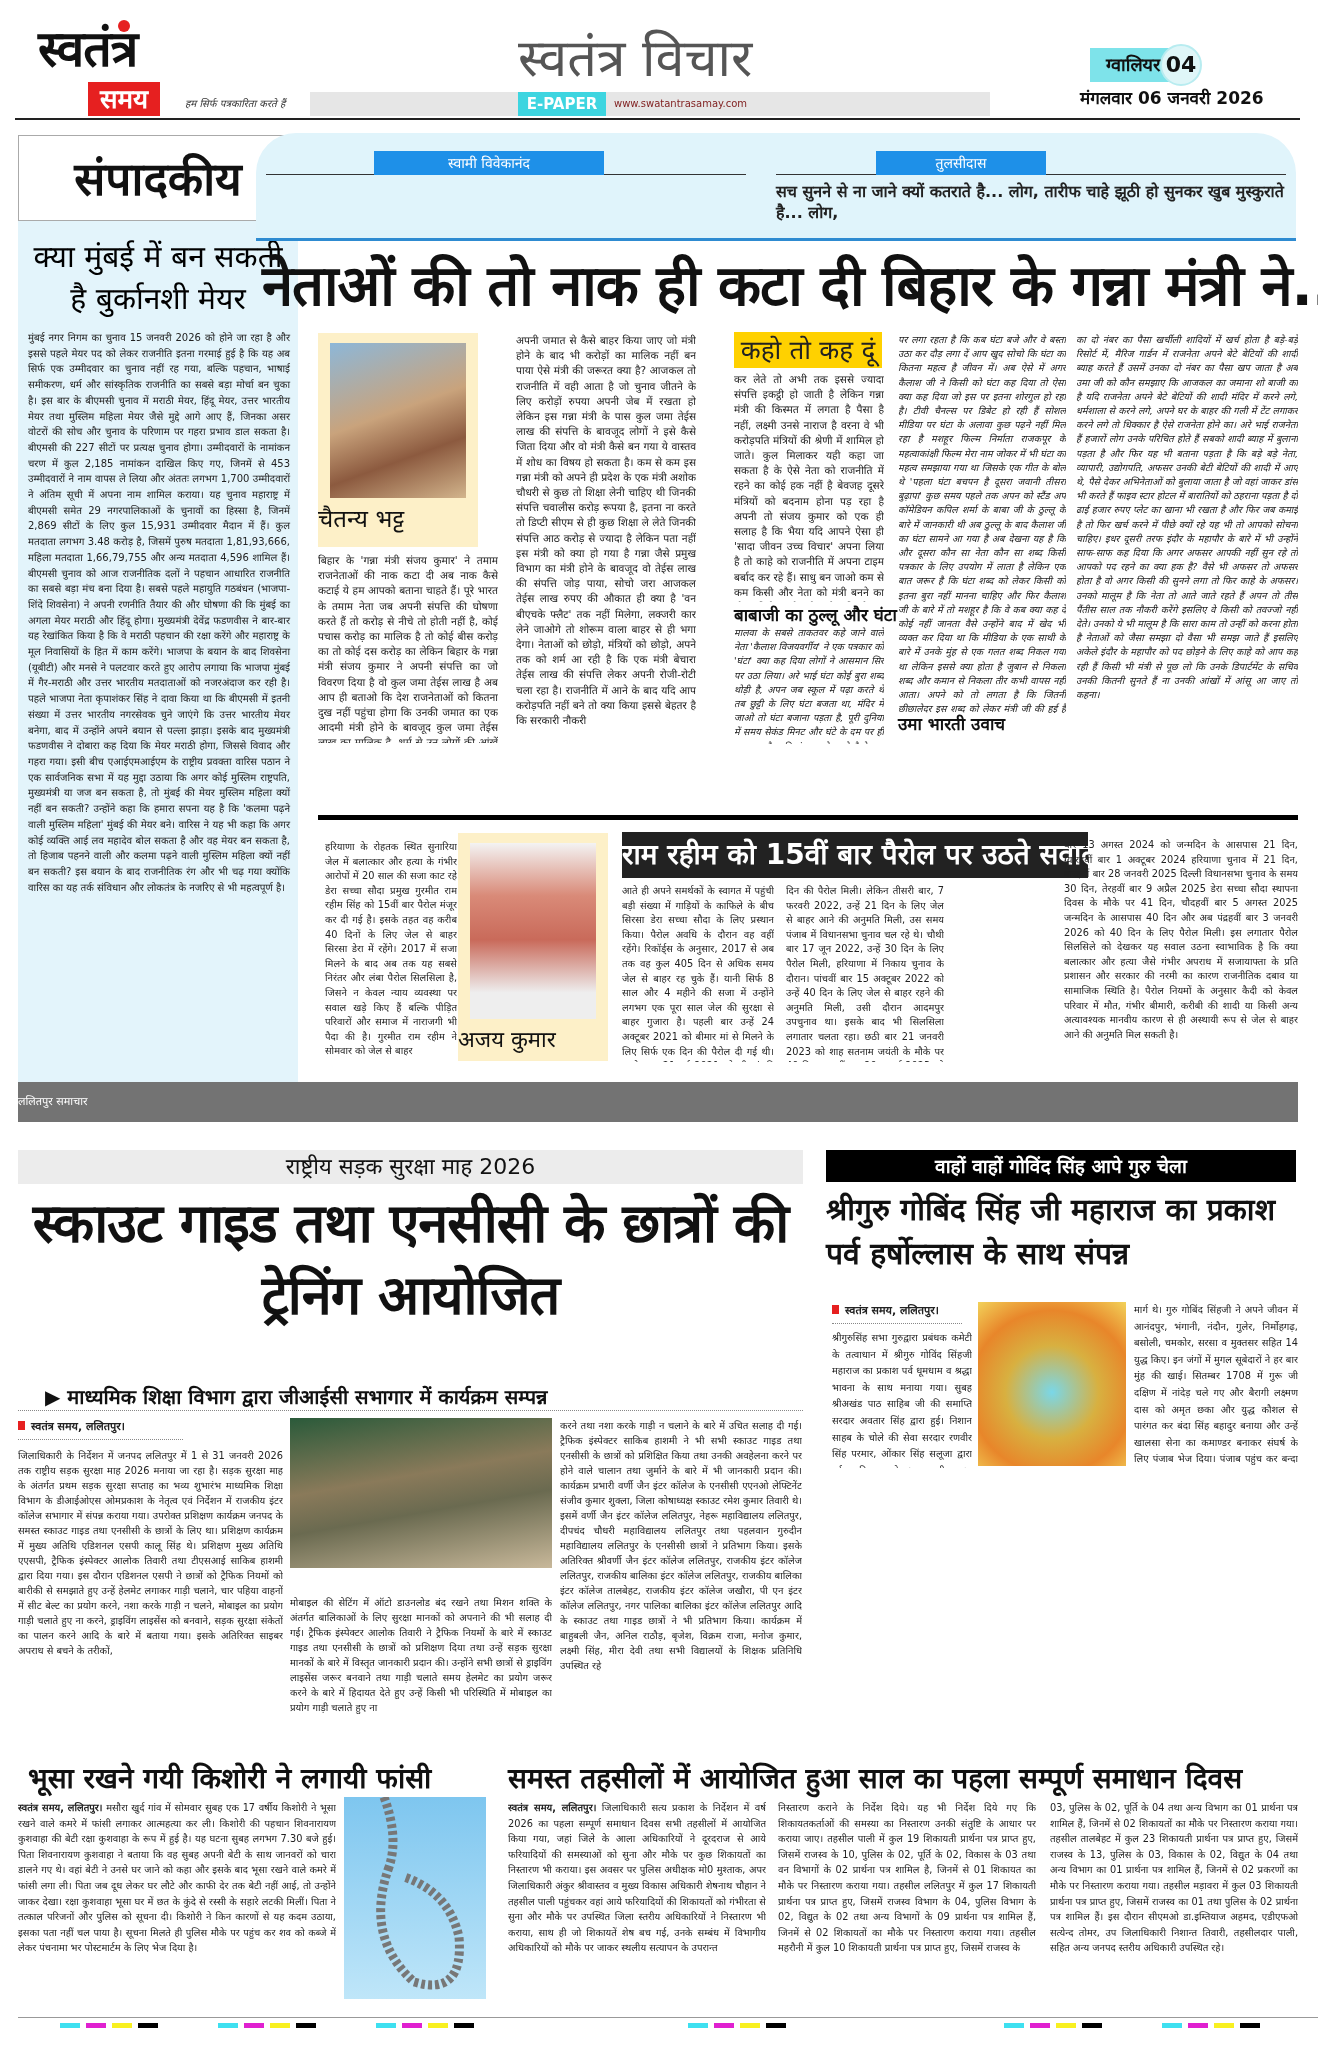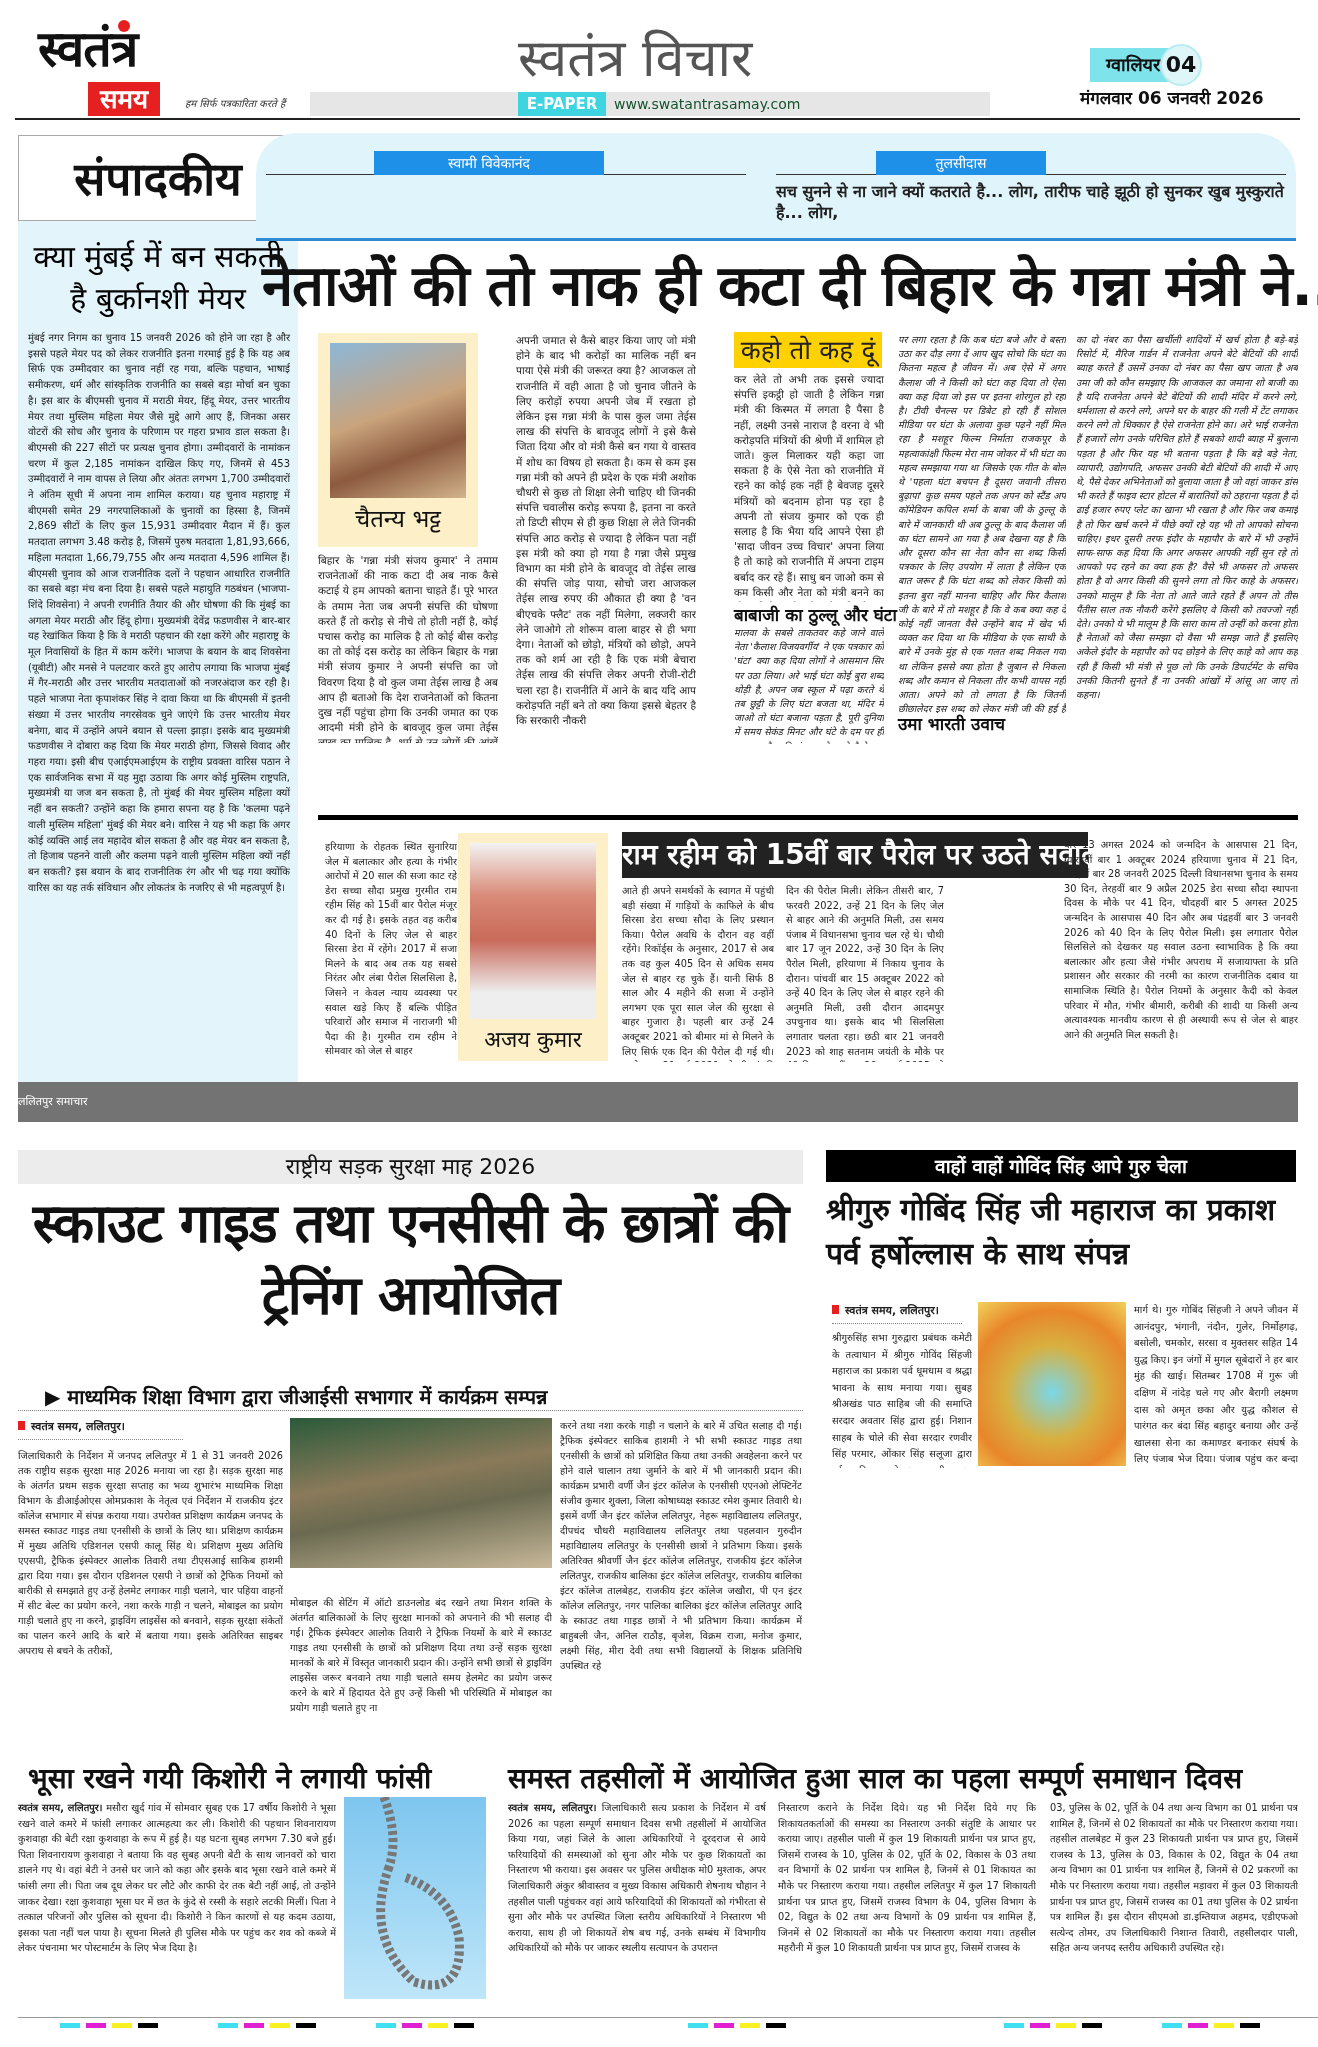--- a/index.html
+++ b/index.html
@@ -8,40 +8,40 @@
 .txt{font-size:10.5px;line-height:15.2px;text-align:justify;color:#222}
 .txt.it{font-style:italic;font-size:9.5px;line-height:14.2px}
 
 .logo-top{left:38px;top:22px;font-size:50px;font-weight:900;line-height:55px;letter-spacing:-1px;color:#111}
 .logo-dot{left:118px;top:20px;width:12px;height:12px;border-radius:50%;background:#e62020}
 .logo-samay{left:88px;top:82px;width:72px;height:34px;background:#e62020;color:#fff;font-size:26px;font-weight:900;text-align:center;line-height:34px}
 .tagline{left:185px;top:96px;font-size:10px;font-style:italic;color:#333}
 .mast-title{left:518px;top:28px;font-size:52px;color:#555;font-weight:500;line-height:60px}
 .mast-bar{left:310px;top:92px;width:680px;height:24px;background:#e6e6e6}
 .epaper{left:518px;top:92px;width:88px;height:24px;background:#3ed5e0;color:#fff;font-weight:bold;font-size:15px;line-height:24px;text-align:center}
-.url{left:614px;top:92px;font-size:14px;line-height:24px;color:#14532d}
+.url{left:614px;top:92px;font-size:10px;line-height:24px;color:#7f1d1d}
 .mast-rule{left:15px;top:118px;width:1285px;height:2px;background:#222}
 .city{left:1090px;top:48px;width:94px;height:34px;background:#7ee3ea;font-size:18px;font-weight:bold;line-height:34px;padding-left:16px;color:#111}
 .pageno{left:1160px;top:44px;width:42px;height:42px;border-radius:50%;background:#dff6f8;border:2px solid #b8ecf0;text-align:center;line-height:38px;font-weight:900;font-size:22px;color:#111}
 .date{left:1080px;top:86px;font-size:17px;font-weight:bold;color:#111}
 
 .ed-box{left:18px;top:135px;width:280px;height:955px;background:#e3f4fb}
 .ed-head{left:18px;top:135px;width:280px;height:86px;background:#fff;border:1px solid #aaa;font-size:46px;font-weight:900;text-align:center;line-height:86px}
 .ed-title{left:22px;top:236px;width:272px;font-size:30px;text-align:center;line-height:42px;color:#000000}
 .ed-body{left:28px;top:330px;width:262px;font-size:10.2px;line-height:16px;color:#222}
 
 .quotes{left:256px;top:133px;width:1040px;height:108px;background:#e0f4fb;border-radius:40px 40px 0 0;border-bottom:3px solid #2e8bd1}
 .q-tag{height:24px;background:#1e90e8;color:#fff;font-weight:normal;text-align:center;line-height:24px;font-size:14px}
 .q-rule{height:1px;background:#333}
 .q-text{font-size:16px;font-weight:bold;line-height:21px;color:#222}
 .main-head{left:262px;top:248px;width:1040px;font-size:56px;font-weight:900;line-height:76px;letter-spacing:-1px;white-space:nowrap}
 
 .photo-box{background:#fdf0c8}
 .photo{background:linear-gradient(160deg,#8db7d8 0%,#c9a37c 45%,#8c5a3f 70%,#d2b48c 100%);}
-.cap{font-size:24px;text-align:center;color:#111}
+.cap{font-size:24px;text-align:left;color:#111}
 .kaho{left:734px;top:332px;width:148px;height:36px;background:#ffd100;font-size:26px;text-align:center;line-height:36px;color:#222}
 .subh{font-size:17px;font-weight:900;color:#111}
 .rule-thick{height:5px;background:#000}
 .ram-head{left:622px;top:832px;width:466px;height:46px;background:#222;color:#fff;font-size:28px;font-weight:900;text-align:center;line-height:46px;white-space:nowrap}
 .lal-bar{left:18px;top:1082px;width:1280px;height:40px;background:#737373;color:#fff;font-size:11px;text-align:left;line-height:40px}
 .road-tag{left:18px;top:1150px;width:785px;height:34px;background:#ececec;font-size:22px;text-align:center;line-height:34px}
 .scout-head{left:18px;top:1188px;width:785px;font-size:54px;font-weight:900;text-align:center;line-height:72px;letter-spacing:-1px}
 .scout-sub{left:45px;top:1383px;font-size:20px;font-weight:bold;white-space:nowrap}
 .guru-tag{left:826px;top:1150px;width:470px;height:32px;background:#000;color:#fff;font-size:19px;font-weight:bold;text-align:center;line-height:32px}
 .guru-head{left:826px;top:1188px;width:470px;font-size:30px;font-weight:900;text-align:left;line-height:44px}

